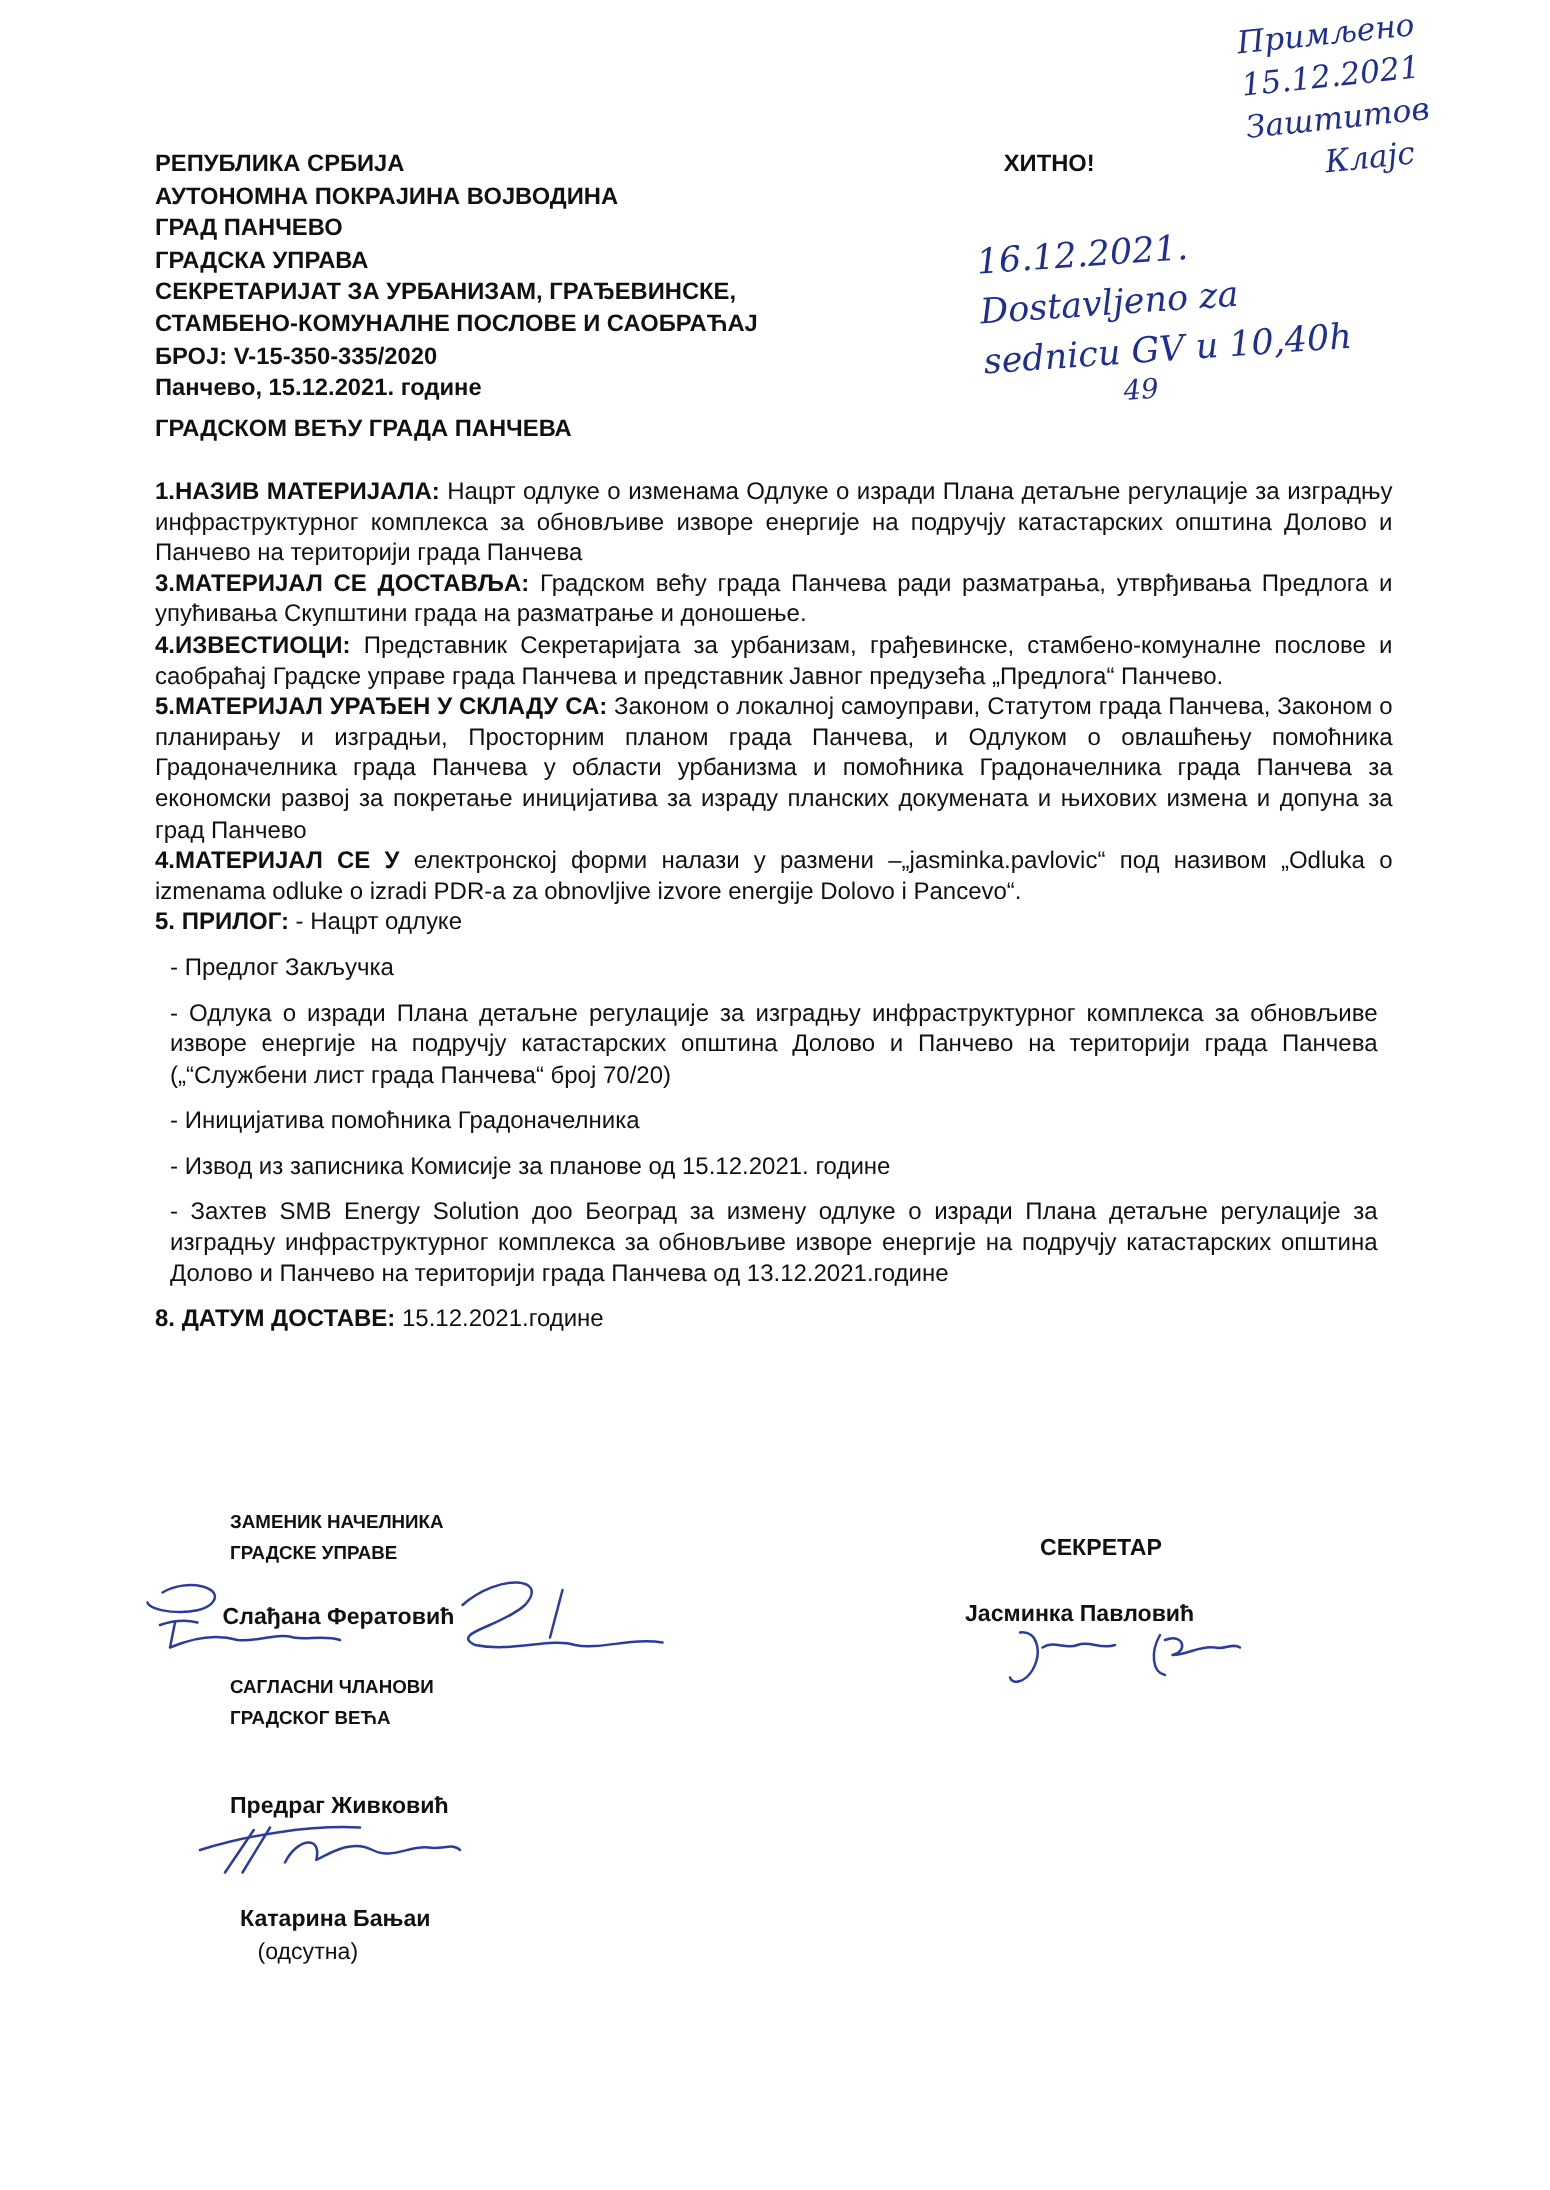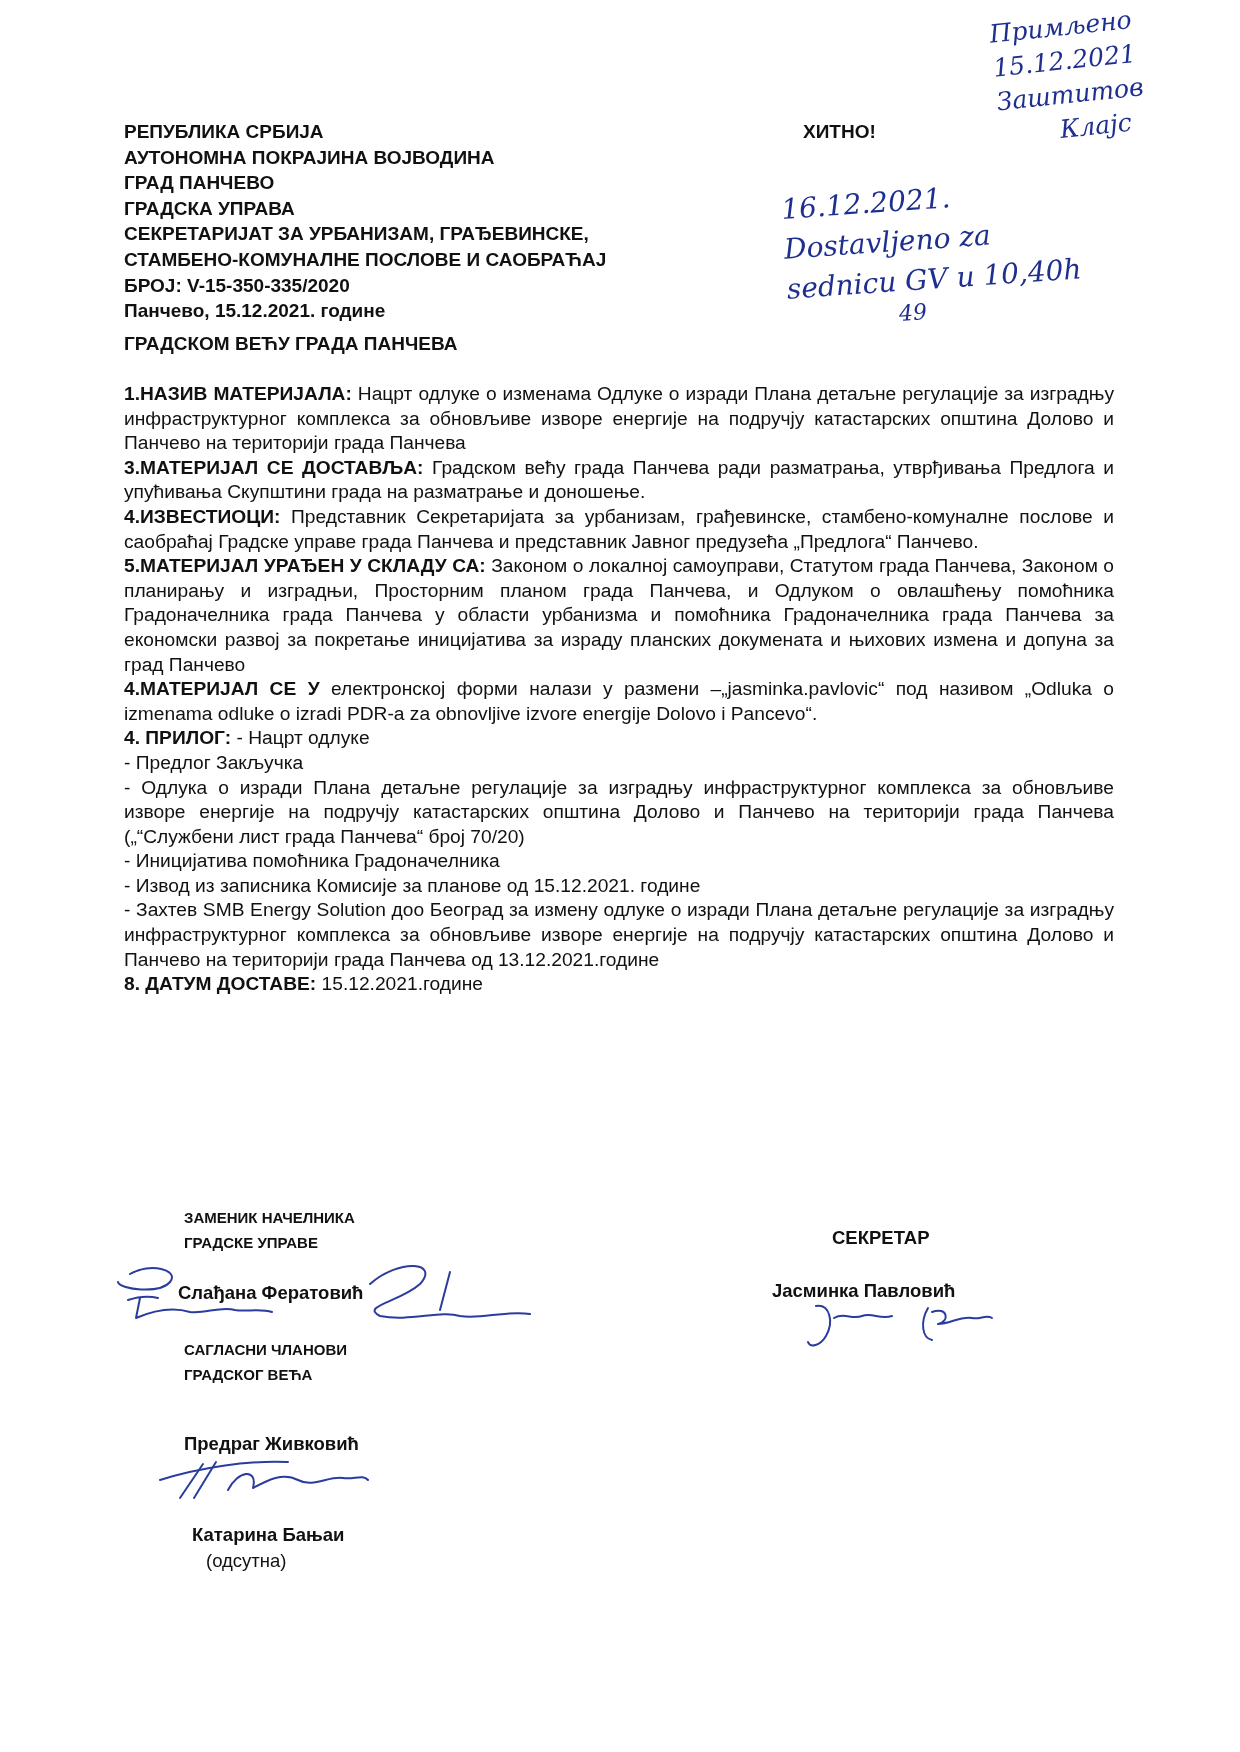--- a/index.html
+++ b/index.html
@@ -7,21 +7,21 @@
   .page { position: absolute; inset: 0; }
 
   .header { position: absolute; left: 124px; top: 99px; font-family: "Liberation Sans", sans-serif; font-weight: bold; font-size: 19px; line-height: 25.6px; margin-top: 20px; }
   .header div { white-space: nowrap; }
   .urgent { position: absolute; left: 803px; top: 121px; font-family: "Liberation Sans", sans-serif; font-weight: bold; font-size: 19px; }
   .addressee { position: absolute; left: 124px; top: 333px; font-family: "Liberation Sans", sans-serif; font-weight: bold; font-size: 19px; }
 
   .body { position: absolute; left: 124px; top: 382px; width: 990px; font-family: "Liberation Sans", sans-serif; font-size: 19.2px; line-height: 24.6px; }
   .para { text-align: justify; text-align-last: left; margin: 0; }
   .para .lbl { font-weight: bold; }
-  .att { margin: 0; text-align: justify; text-align-last: left; }
+  .att { margin: 12px; text-align: justify; text-align-last: left; }
 
   .handwriting { position: absolute; font-family: "DejaVu Serif", serif; font-style: italic; color: #1f2f8f; }
   .hw-top { left: 988px; top: 18px; font-size: 25px; line-height: 34px; transform: rotate(-6deg); transform-origin: left top; }
   .hw-mid { left: 780px; top: 190px; font-size: 28px; line-height: 40px; transform: rotate(-4deg); transform-origin: left top; }
 
   .sig-left { position: absolute; left: 184px; top: 1205px; font-family: "Liberation Sans", sans-serif; font-weight: bold; font-size: 15px; line-height: 25px; }
   .sig-right { position: absolute; left: 832px; top: 1227px; font-family: "Liberation Sans", sans-serif; font-weight: bold; font-size: 18.5px; }
   .sig-right-name { position: absolute; left: 772px; top: 1280px; font-family: "Liberation Sans", sans-serif; font-weight: bold; font-size: 18.5px; }
   .name-line { position: absolute; font-family: "Liberation Sans", sans-serif; font-weight: bold; font-size: 18.5px; }
   .plain-line { position: absolute; font-family: "Liberation Sans", sans-serif; font-size: 18.5px; }
@@ -61,21 +61,21 @@
   </div>
 
   <div class="addressee">ГРАДСКОМ ВЕЋУ ГРАДА ПАНЧЕВА</div>
 
   <div class="body">
     <p class="para"><span class="lbl">1.НАЗИВ МАТЕРИЈАЛА:</span><span> Нацрт одлуке о изменама Одлуке о изради Плана детаљне регулације за изградњу инфраструктурног комплекса за обновљиве изворе енергије на подручју катастарских општина  Долово и Панчево на територији града Панчева</span></p>
     <p class="para"><span class="lbl">3.МАТЕРИЈАЛ СЕ ДОСТАВЉА:</span><span> Градском већу града Панчева ради разматрања, утврђивања Предлога и упућивања Скупштини града на разматрање и доношење.</span></p>
     <p class="para"><span class="lbl">4.ИЗВЕСТИОЦИ:</span><span> Представник Секретаријата за урбанизам, грађевинске, стамбено-комуналне послове и саобраћај Градске управе града Панчева и представник Јавног предузећа „Предлога“ Панчево.</span></p>
     <p class="para"><span class="lbl">5.МАТЕРИЈАЛ УРАЂЕН У СКЛАДУ СА:</span><span> Законом о локалној самоуправи, Статутом града Панчева, Законом о планирању и изградњи,  Просторним планом града Панчева,  и Одлуком о овлашћењу помоћника Градоначелника града Панчева у области урбанизма и помоћника Градоначелника града Панчева за економски развој за покретање иницијатива за израду планских докумената и њихових измена и допуна за град Панчево</span></p>
     <p class="para"><span class="lbl">4.МАТЕРИЈАЛ СЕ У</span><span>  електронској форми налази у размени –„jasminka.pavlovic“ под називом  „Odluka o izmenama odluke o izradi PDR-a za  obnovljive izvore energije Dolovo i Pancevo“.</span></p>
-    <p class="para"><span class="lbl">4. ПРИЛОГ:</span><span>  - Нацрт одлуке</span></p>
+    <p class="para"><span class="lbl">5. ПРИЛОГ:</span><span>  - Нацрт одлуке</span></p>
     <p class="att">- Предлог Закључка</p>
     <p class="att">-  Одлука о изради Плана детаљне регулације за изградњу инфраструктурног комплекса за обновљиве изворе енергије на подручју катастарских општина  Долово и Панчево на територији града Панчева („“Службени лист града Панчева“ број 70/20)</p>
     <p class="att">- Иницијатива помоћника Градоначелника</p>
     <p class="att">- Извод из записника Комисије за планове  од  15.12.2021. године</p>
     <p class="att">- Захтев SMB Energy Solution доо Београд за измену одлуке о изради Плана  детаљне регулације за изградњу инфраструктурног комплекса за обновљиве изворе енергије на подручју катастарских општина  Долово и Панчево на територији града Панчева од 13.12.2021.године</p>
     <p class="para"><span class="lbl">8. ДАТУМ ДОСТАВЕ:</span><span> 15.12.2021.године</span></p>
   </div>
 
   <div class="sig-left">
     <div>ЗАМЕНИК  НАЧЕЛНИКА</div>

